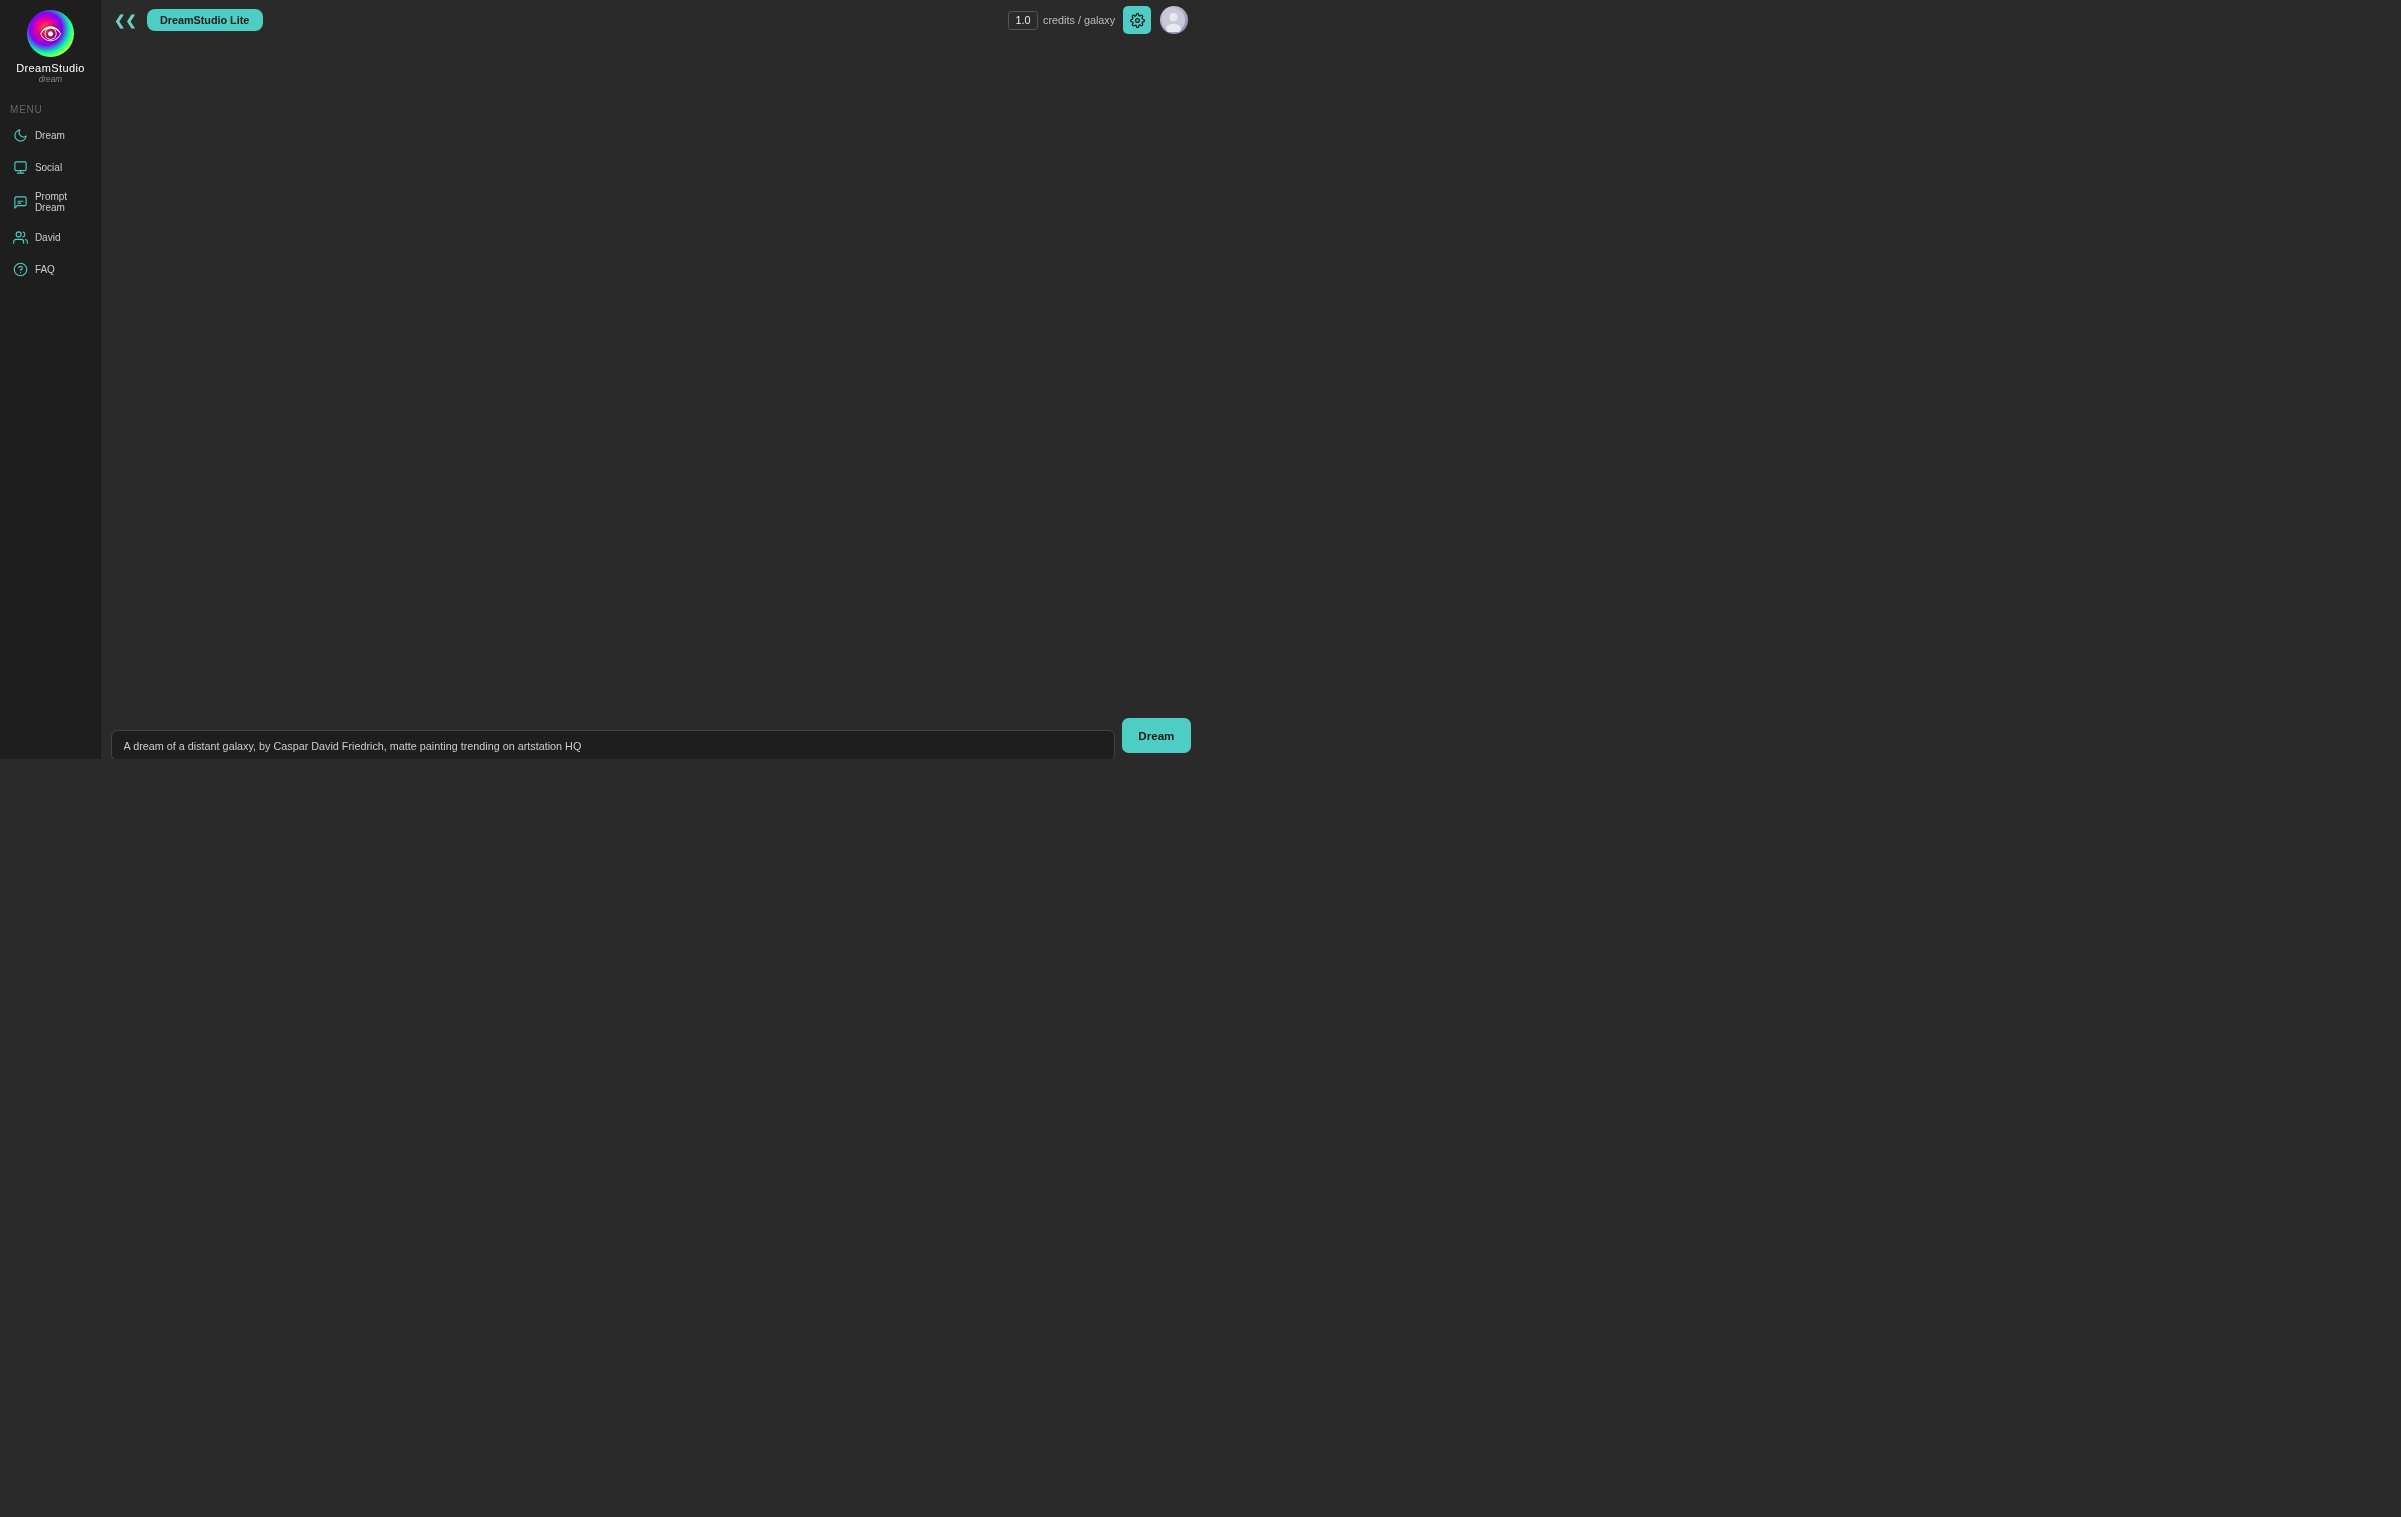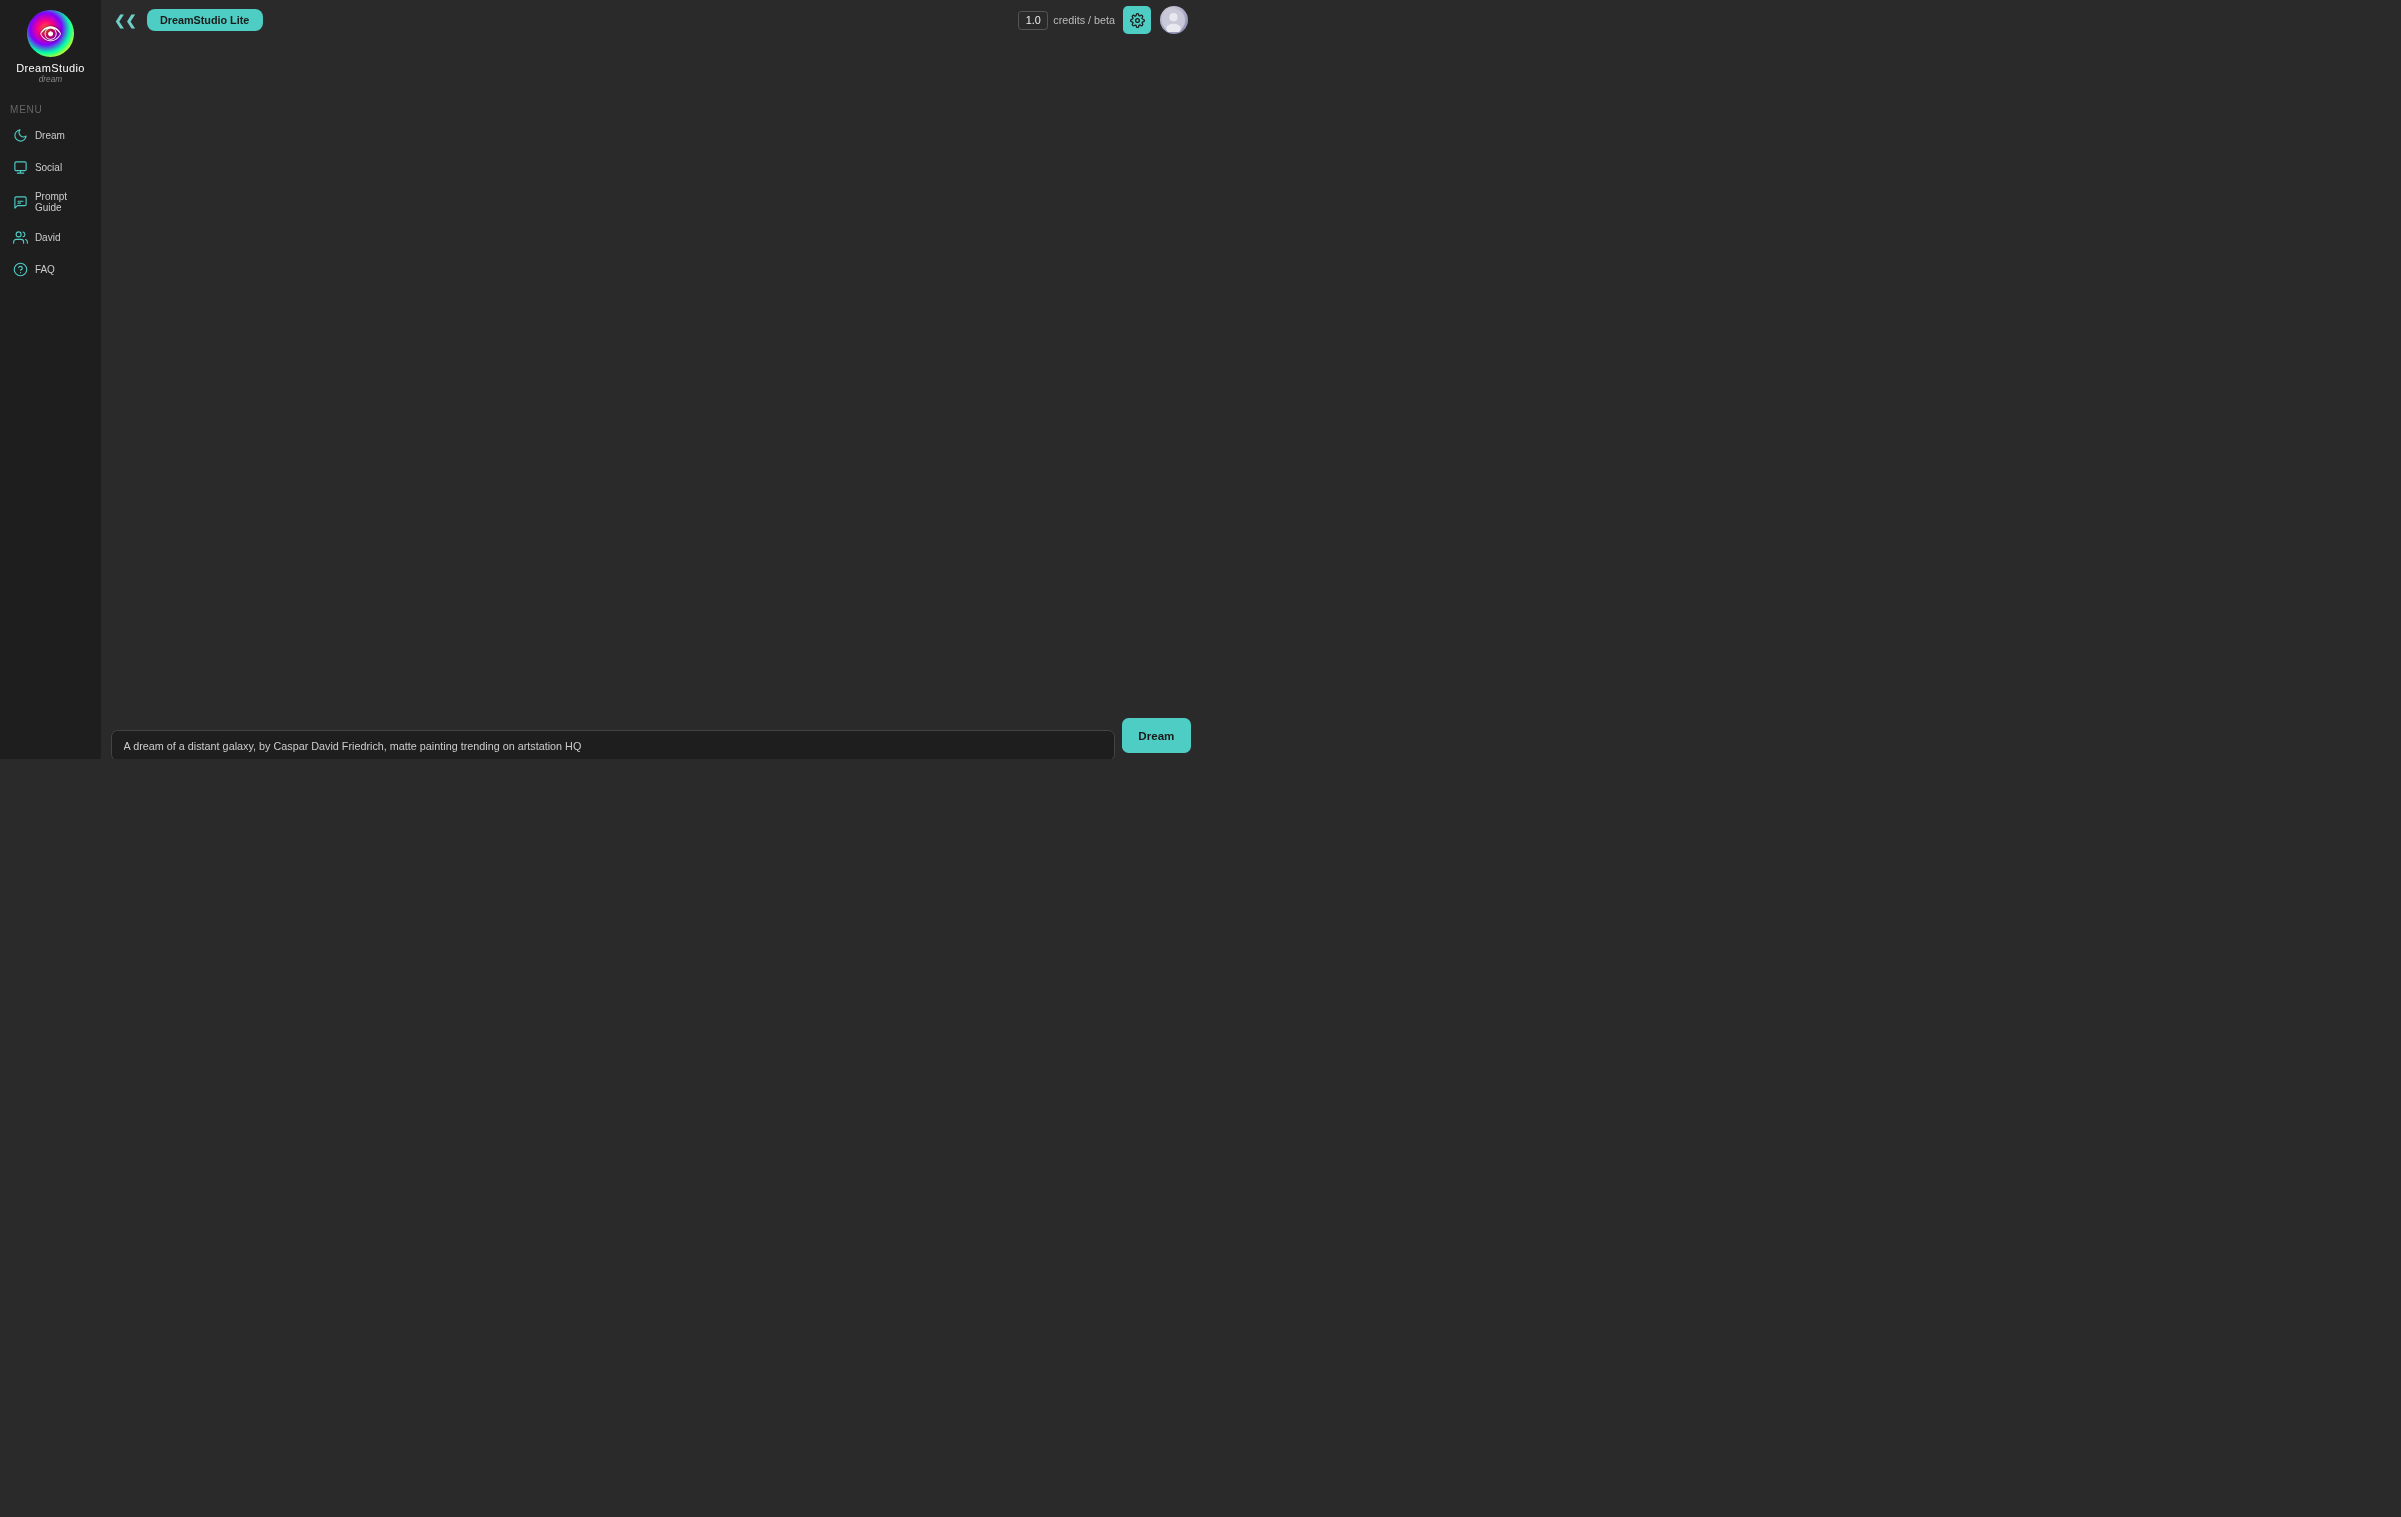--- a/index.html
+++ b/index.html
@@ -300,21 +300,21 @@
       </svg>
       <span class="nav-label">Social</span>
     </div>
 
     <div class="nav-item">
       <svg class="nav-icon icon-svg" viewBox="0 0 24 24">
         <path d="M21 15a2 2 0 0 1-2 2H7l-4 4V5a2 2 0 0 1 2-2h14a2 2 0 0 1 2 2z"></path>
         <line x1="8" y1="10" x2="16" y2="10"></line>
         <line x1="8" y1="13" x2="12" y2="13"></line>
       </svg>
-      <span class="nav-label">Prompt Guide</span>
+      <span class="nav-label">Prompt Dream</span>
     </div>
 
     <div class="nav-item">
       <svg class="nav-icon icon-svg" viewBox="0 0 24 24">
         <path d="M17 21v-2a4 4 0 0 0-4-4H5a4 4 0 0 0-4 4v2"></path>
         <circle cx="9" cy="7" r="4"></circle>
         <path d="M23 21v-2a4 4 0 0 0-3-3.87"></path>
         <path d="M16 3.13a4 4 0 0 1 0 7.75"></path>
       </svg>
       <span class="nav-label">David</span>
@@ -338,21 +338,21 @@
     <div class="topbar-left">
       <button class="collapse-btn">
         <span style="font-size:13.3px; color:#6fcfc8; font-weight:bold;">❮❮</span>
       </button>
       <button class="active-tab-btn">DreamStudio Lite</button>
     </div>
 
     <div class="topbar-right">
       <div class="credits-box">
         <span class="credits-value">1.0</span>
-        <span class="credits-label">credits / beta</span>
+        <span class="credits-label">credits / galaxy</span>
       </div>
       <button class="settings-btn">
         <svg width="15" height="15" viewBox="0 0 24 24" fill="none" stroke="#1a1a1a" stroke-width="2" stroke-linecap="round" stroke-linejoin="round">
           <circle cx="12" cy="12" r="3"></circle>
           <path d="M19.4 15a1.65 1.65 0 0 0 .33 1.82l.06.06a2 2 0 0 1-2.83 2.83l-.06-.06a1.65 1.65 0 0 0-1.82-.33 1.65 1.65 0 0 0-1 1.51V21a2 2 0 0 1-4 0v-.09A1.65 1.65 0 0 0 9 19.4a1.65 1.65 0 0 0-1.82.33l-.06.06a2 2 0 0 1-2.83-2.83l.06-.06A1.65 1.65 0 0 0 4.68 15a1.65 1.65 0 0 0-1.51-1H3a2 2 0 0 1 0-4h.09A1.65 1.65 0 0 0 4.6 9a1.65 1.65 0 0 0-.33-1.82l-.06-.06a2 2 0 0 1 2.83-2.83l.06.06A1.65 1.65 0 0 0 9 4.68a1.65 1.65 0 0 0 1-1.51V3a2 2 0 0 1 4 0v.09a1.65 1.65 0 0 0 1 1.51 1.65 1.65 0 0 0 1.82-.33l.06-.06a2 2 0 0 1 2.83 2.83l-.06.06A1.65 1.65 0 0 0 19.4 9a1.65 1.65 0 0 0 1.51 1H21a2 2 0 0 1 0 4h-.09a1.65 1.65 0 0 0-1.51 1z"></path>
         </svg>
       </button>
       <div class="avatar-circle">
         <svg width="23" height="23" viewBox="0 0 28 28" fill="none">
           <circle cx="14" cy="14" r="14" fill="#c8c8d8"></circle>

